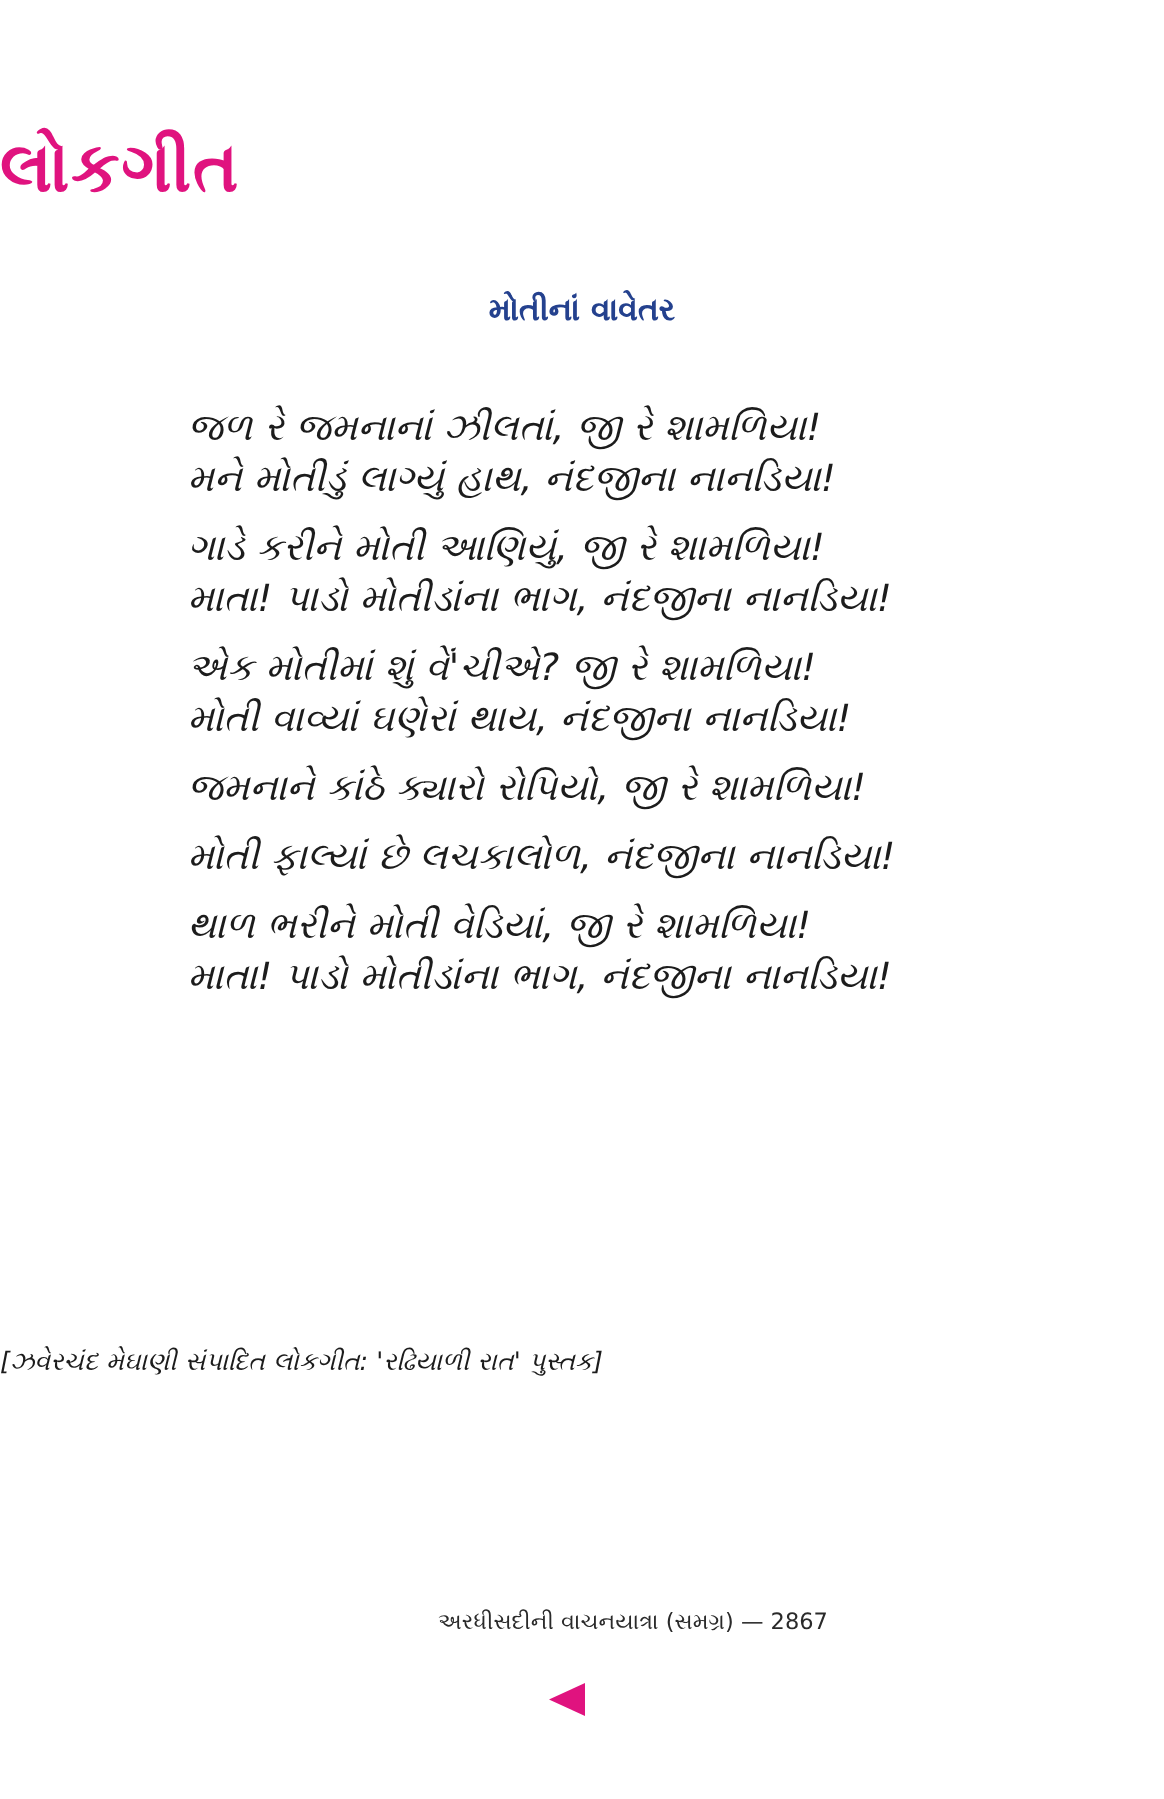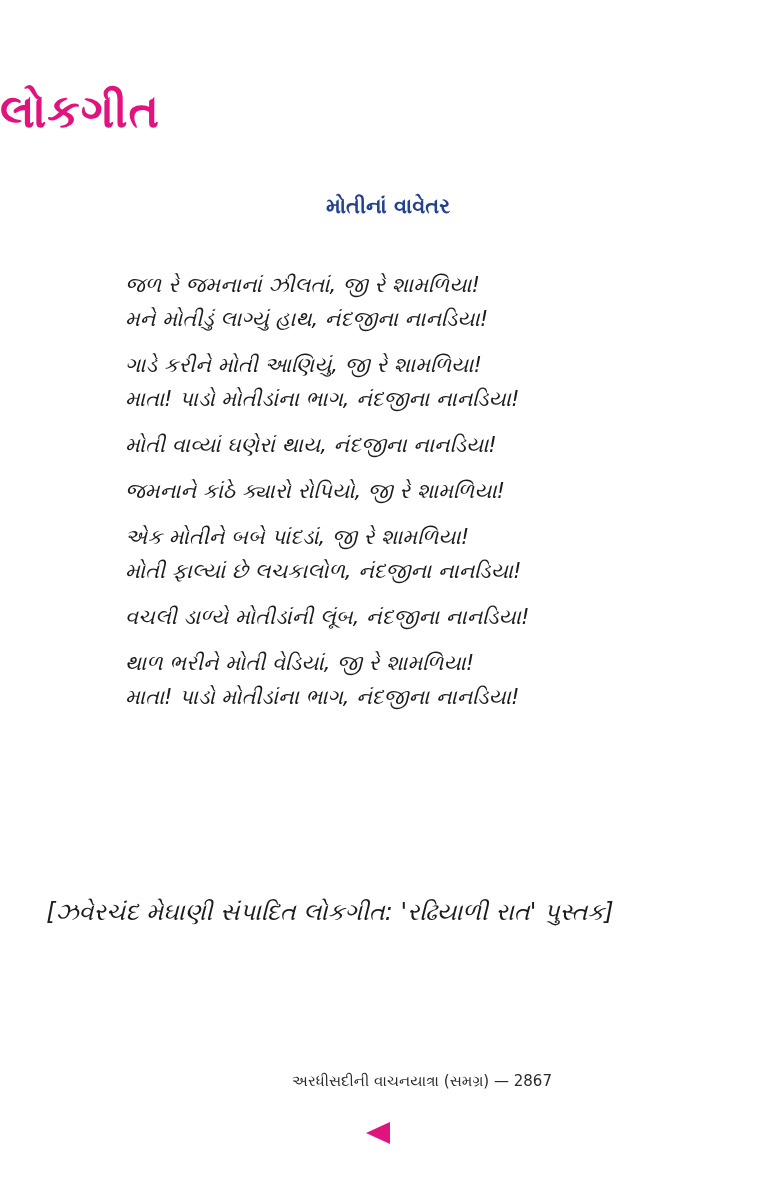--- a/index.html
+++ b/index.html
@@ -42,33 +42,33 @@
     position: absolute;
     top: 268px;
     left: 125px;
     width: 560px;
   }
   .stanza {
     margin: 0 0 12px 0;
   }
   .poem-line {
     margin: 0;
-    font-size: 21px;
+    font-size: 25px;
     font-style: italic;
     line-height: 34px;
     color: #1c1c1c;
     white-space: nowrap;
   }
   .attribution {
     position: absolute;
     top: 898px;
     left: 0;
     width: 660px;
-    text-align: center;
-    font-size: 24px;
+    text-align: left;
+    font-size: 17px;
     font-style: italic;
     color: #1c1c1c;
   }
   .page-footer {
     position: absolute;
     top: 1072px;
     left: 0;
     width: 100%;
     text-align: center;
     font-size: 15px;
@@ -100,31 +100,30 @@
   <div class="poem">
     <div class="stanza">
       <p class="poem-line">જળ રે જમનાનાં ઝીલતાં, જી રે શામળિયા!</p>
       <p class="poem-line">મને મોતીડું લાગ્યું હાથ, નંદજીના નાનડિયા!</p>
     </div>
     <div class="stanza">
       <p class="poem-line">ગાડે કરીને મોતી આણિયું, જી રે શામળિયા!</p>
       <p class="poem-line">માતા! પાડો મોતીડાંના ભાગ, નંદજીના નાનડિયા!</p>
     </div>
     <div class="stanza">
+      <p class="poem-line">એક મોતીમાં શું વેં'ચીએ? જી રે શામળિયા!</p>
       <p class="poem-line">મોતી વાવ્યાં ઘણેરાં થાય, નંદજીના નાનડિયા!</p>
     </div>
     <div class="stanza">
       <p class="poem-line">જમનાને કાંઠે ક્યારો રોપિયો, જી રે શામળિયા!</p>
     </div>
     <div class="stanza">
-      <p class="poem-line">એક મોતીને બબે પાંદડાં, જી રે શામળિયા!</p>
       <p class="poem-line">મોતી ફાલ્યાં છે લચકાલોળ, નંદજીના નાનડિયા!</p>
     </div>
     <div class="stanza">
-      <p class="poem-line">વચલી ડાળ્યે મોતીડાંની લૂંબ, નંદજીના નાનડિયા!</p>
     </div>
     <div class="stanza">
       <p class="poem-line">થાળ ભરીને મોતી વેડિયાં, જી રે શામળિયા!</p>
       <p class="poem-line">માતા! પાડો મોતીડાંના ભાગ, નંદજીના નાનડિયા!</p>
     </div>
   </div>
 
   <div class="attribution">[ઝવેરચંદ મેઘાણી સંપાદિત લોકગીત: 'રઢિયાળી રાત' પુસ્તક]</div>
 
   <div class="page-footer">અરધીસદીની વાચનયાત્રા (સમગ્ર) — 2867</div>

